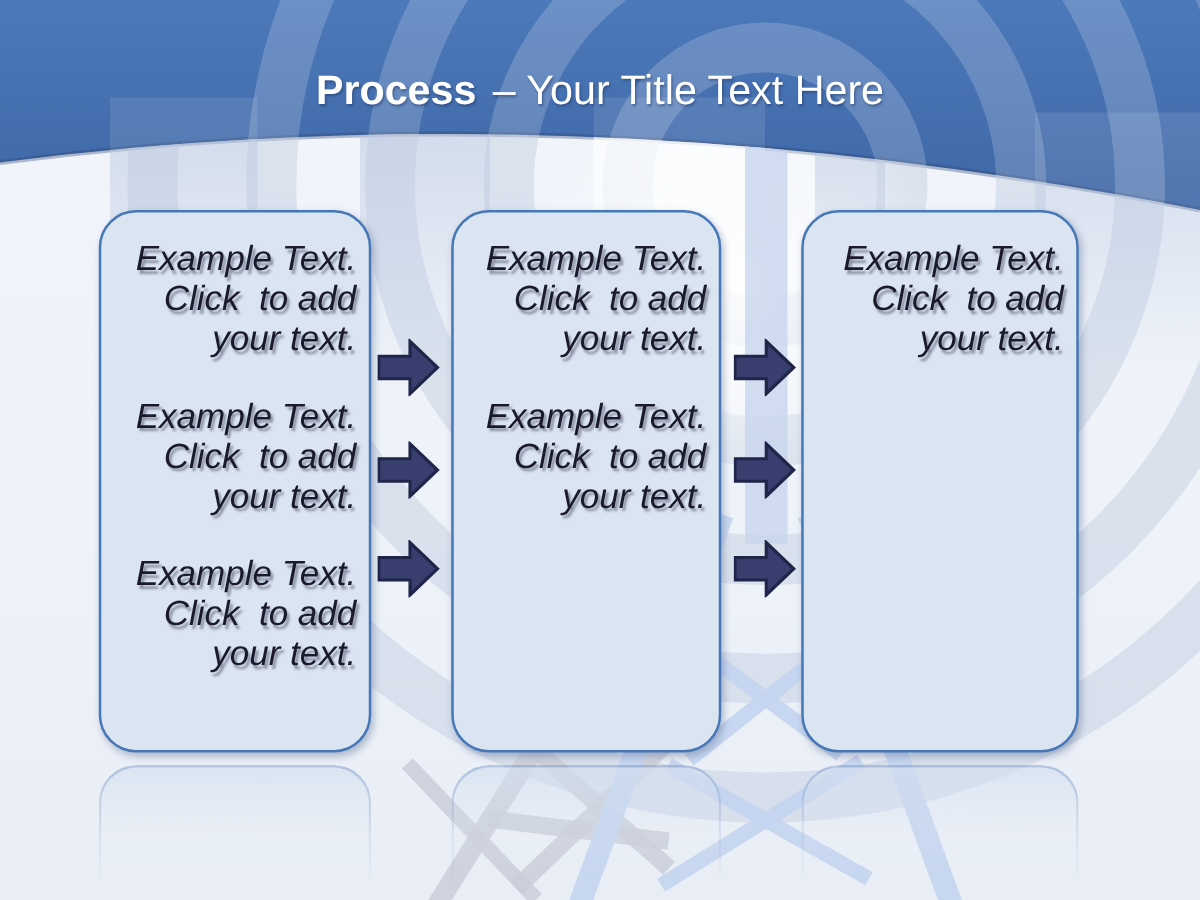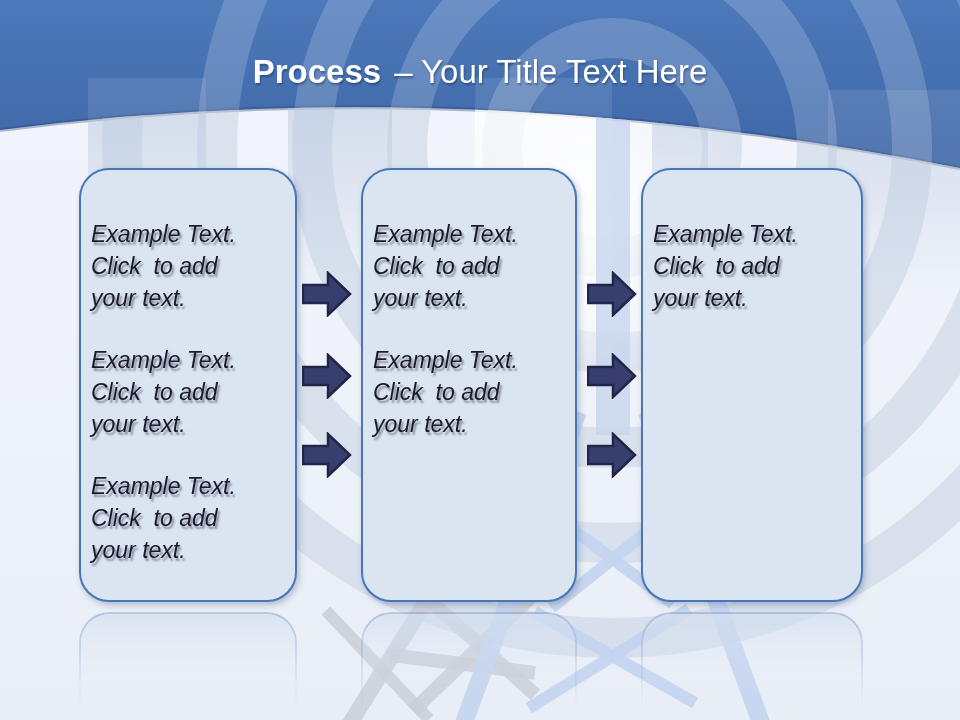--- a/index.html
+++ b/index.html
@@ -28,24 +28,24 @@
     box-sizing:border-box;
     background:var(--box-fill,#dbe5f1);
     border:2.5px solid var(--box-border,#4677b7);
     border-radius:30px;
     box-shadow:2px 3px 6px rgba(70,90,130,.35);
   }
   .box-1{left:79px;}
   .box-2{left:361px;width:216px;}
   .box-3{left:641px;width:222px;}
   .box-content{
-    padding:48px 10px 0 10px;
-    text-align:left;
+    padding:21px 10px 0 10px;
+    text-align:right;
     font-style:italic;
-    font-size:23px;line-height:32px;
+    font-size:28px;line-height:32px;
     color:var(--body-text,#1a1a2b);
     text-shadow:2px 3px 2px rgba(100,106,130,.7);
   }
   .box-para{white-space:pre-wrap;margin:0 0 30px 0;}
 
   
   .reflection{
     position:absolute;top:612px;height:108px;width:218px;
     box-sizing:border-box;
     border:2px solid rgba(110,142,192,.45);

